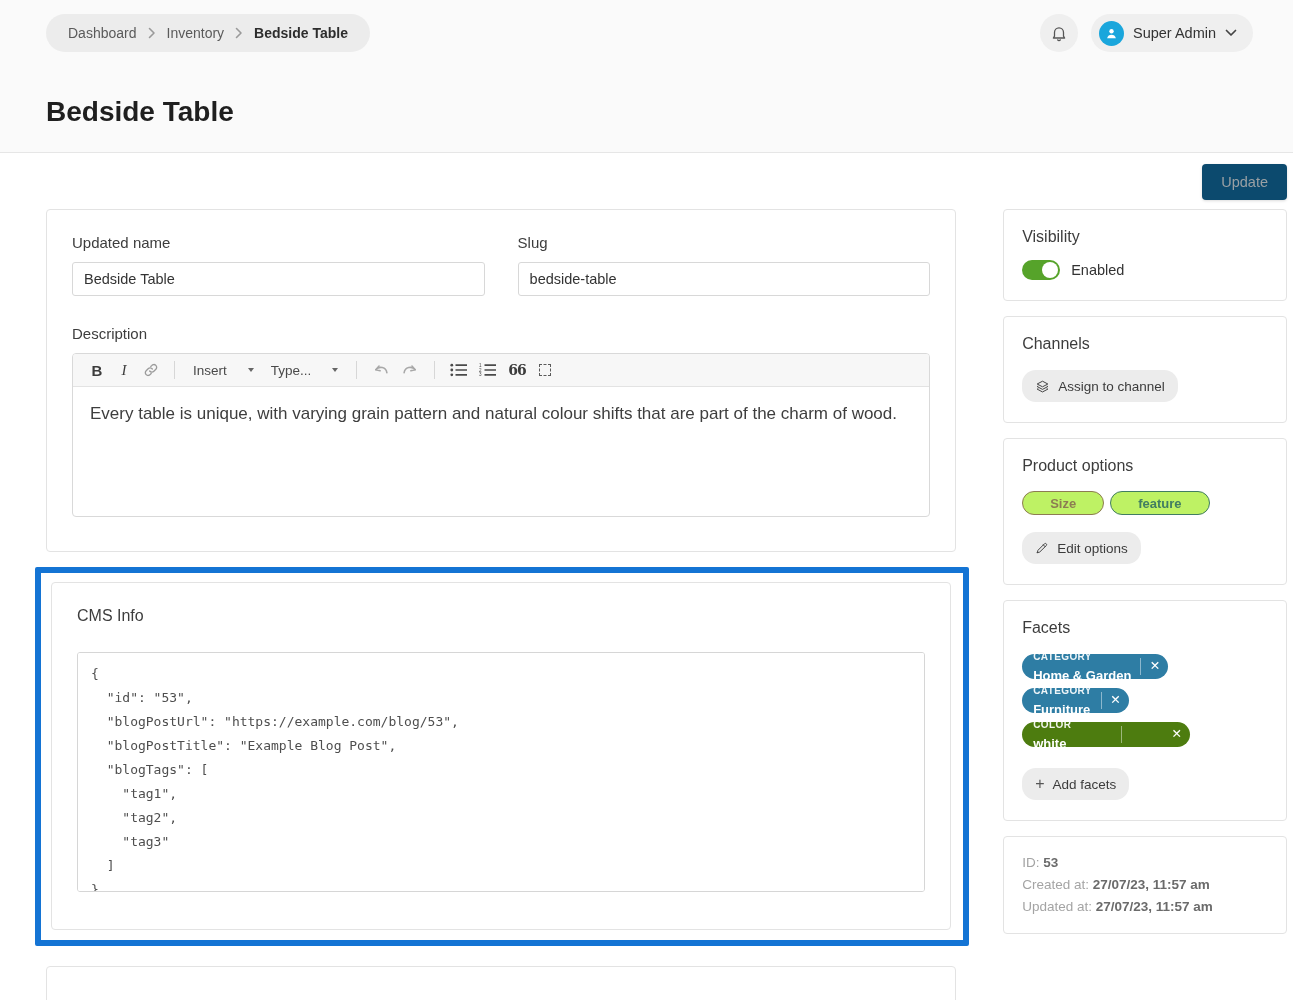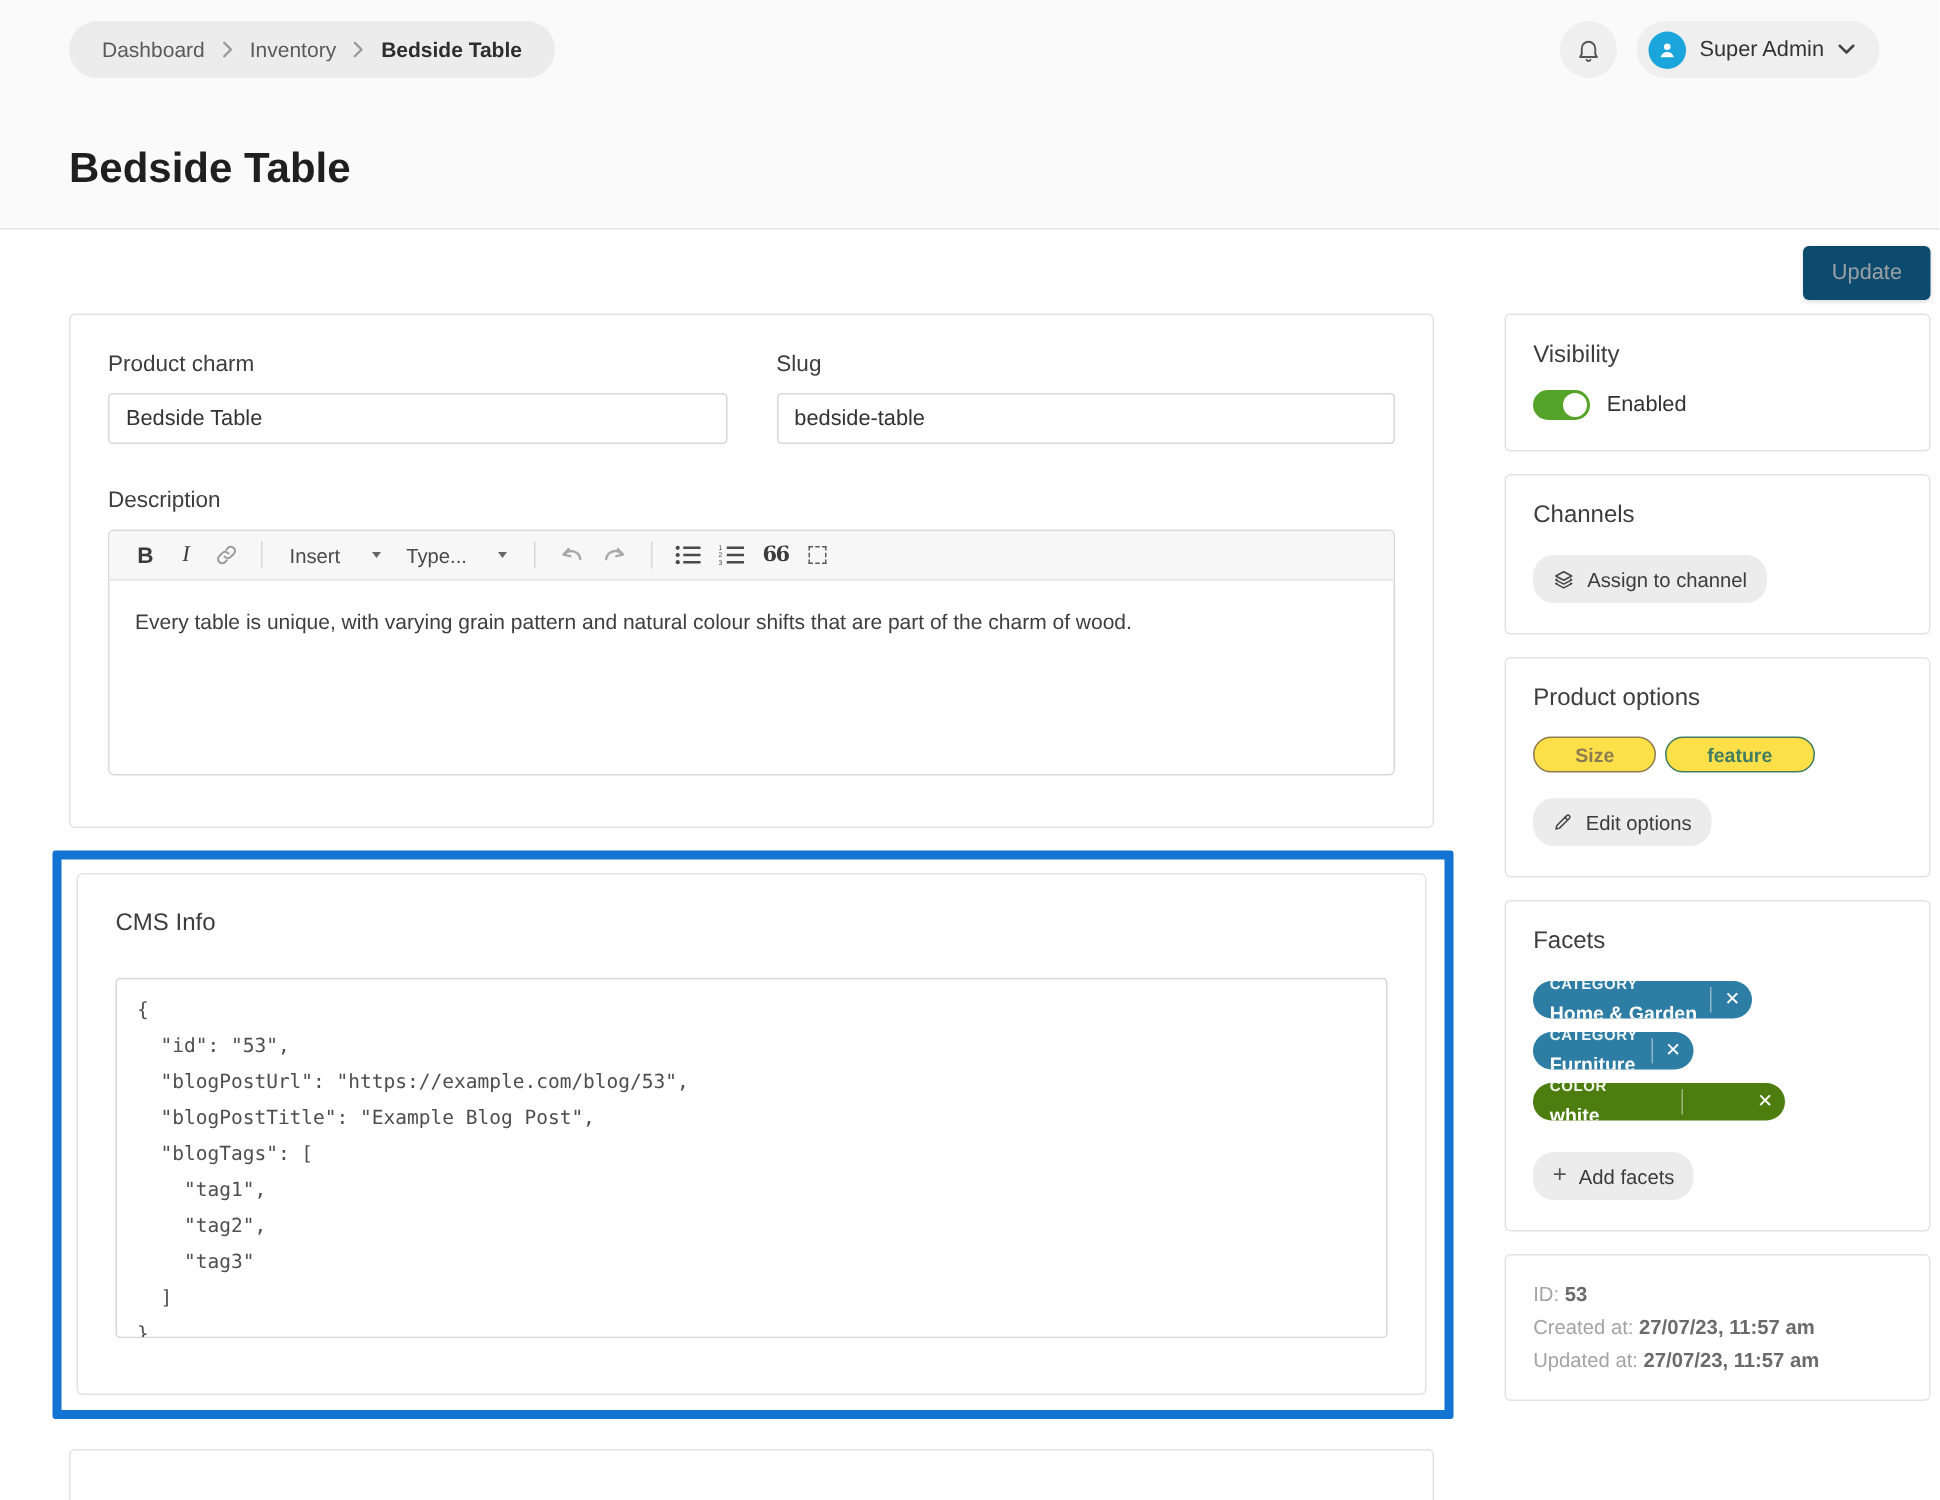--- a/index.html
+++ b/index.html
@@ -54,21 +54,21 @@
     min-width:22px; height:24px; padding:0 3px; cursor:pointer; border-radius:3px; }
   .tb-bold { font-weight:700; font-size:15px; color:#3c3c3c; }
   .tb-italic { font-family:"Liberation Serif",serif; font-style:italic; font-size:15px; color:#3c3c3c; }
   .tb-drop { font-size:13.5px; color:#4a4a4a; gap:21px; padding:0 6px; }
   .caret { width:0; height:0; border-left:3.5px solid transparent;
     border-right:3.5px solid transparent; border-top:4px solid #666; }
   .tb-sep { width:1px; height:18px; background:#d7d7d7; margin:0 7px; }
   .tb-quote { font-family:"DejaVu Serif",serif; font-weight:700; font-size:14px;
     letter-spacing:-1px; color:#3c3c3c; }
   .tb-square { width:12px; height:12px; border:1.5px dashed #5a5a5a; }
-  .editor-content { min-height:129px; padding:17px; font-size:14px; color:#3e3e3e;
+  .editor-content { min-height:129px; padding:17px; font-size:17px; color:#3e3e3e;
     line-height:20px; outline:none; }
 
   
   .highlight-wrap { border:6px solid; border-radius:2px;
     margin:15px -13px 0 -11px; padding:9px 12px 10px 10px; }
   .cms-card { padding:24px 25px 37px; }
   .card-title { font-size:16px; color:#3d3d3d; }
   .json-area { display:block; margin-top:27px; width:100%; height:240px;
     border:1px solid #d6d6d6; border-radius:3px; padding:9px 13px; resize:none;
     font-family:"DejaVu Sans Mono",monospace; font-size:13px; line-height:24px;
@@ -83,21 +83,21 @@
   .toggle-knob { position:absolute; top:2px; right:2px; width:16px; height:16px;
     border-radius:50%; background:#fff; }
   .toggle-label { font-size:14.5px; color:#333; }
   .pill-btn { background:#ececec; border:none; border-radius:14px; height:27px;
     display:inline-flex; align-items:center; gap:8px; padding:16px 13px;
     font-size:13.5px; color:#3c3c3c; cursor:pointer;
     font-family:"Liberation Sans",sans-serif; }
   .opt-chips { display:flex; gap:6px; margin:16px 0 17px; }
   .opt-chip { border:1px solid; border-radius:12px; height:24px; padding:0 27px;
     display:inline-flex; align-items:center; font-size:13px; font-weight:700;
-    background:#fde047; }
+    background:#bef264; }
   .facet-chips { display:flex; flex-wrap:wrap; gap:9px 8px; margin:17px 0 21px; }
   .facet-chip { border-radius:13px; height:25px; display:inline-flex;
     align-items:center; color:#fff; overflow:hidden; }
   .facet-main { display:flex; align-items:baseline; gap:6px; padding:0 9px 0 11px;flex-direction:column; }
   .facet-group { font-size:10px; font-weight:700; letter-spacing:.4px;
     color:rgba(255,255,255,0.92); text-transform:uppercase; }
   .facet-value { font-size:13px; font-weight:700; }
   .facet-div { width:1px; align-self:stretch; margin:4px 0; background:rgba(255,255,255,0.45); }
   .facet-x { width:27px; text-align:center; font-size:12.5px; cursor:pointer;
     color:#fff; line-height:25px; }
@@ -159,21 +159,21 @@
   <div class="update-row">
     <button class="btn-update">Update</button>
   </div>
 
   <div class="main-row">
 
     <div class="main-col">
       <div class="card form-card">
         <div class="field-grid">
           <div class="field">
-            <div class="field-label">Product charm</div>
+            <div class="field-label">Updated name</div>
             <input class="text-input" type="text" value="Bedside Table" style="">
           </div>
           <div class="field">
             <div class="field-label">Slug</div>
             <input class="text-input" type="text" value="bedside-table" style="">
           </div>
         </div>
 
         <div class="desc-block">
           <div class="field-label">Description</div>

